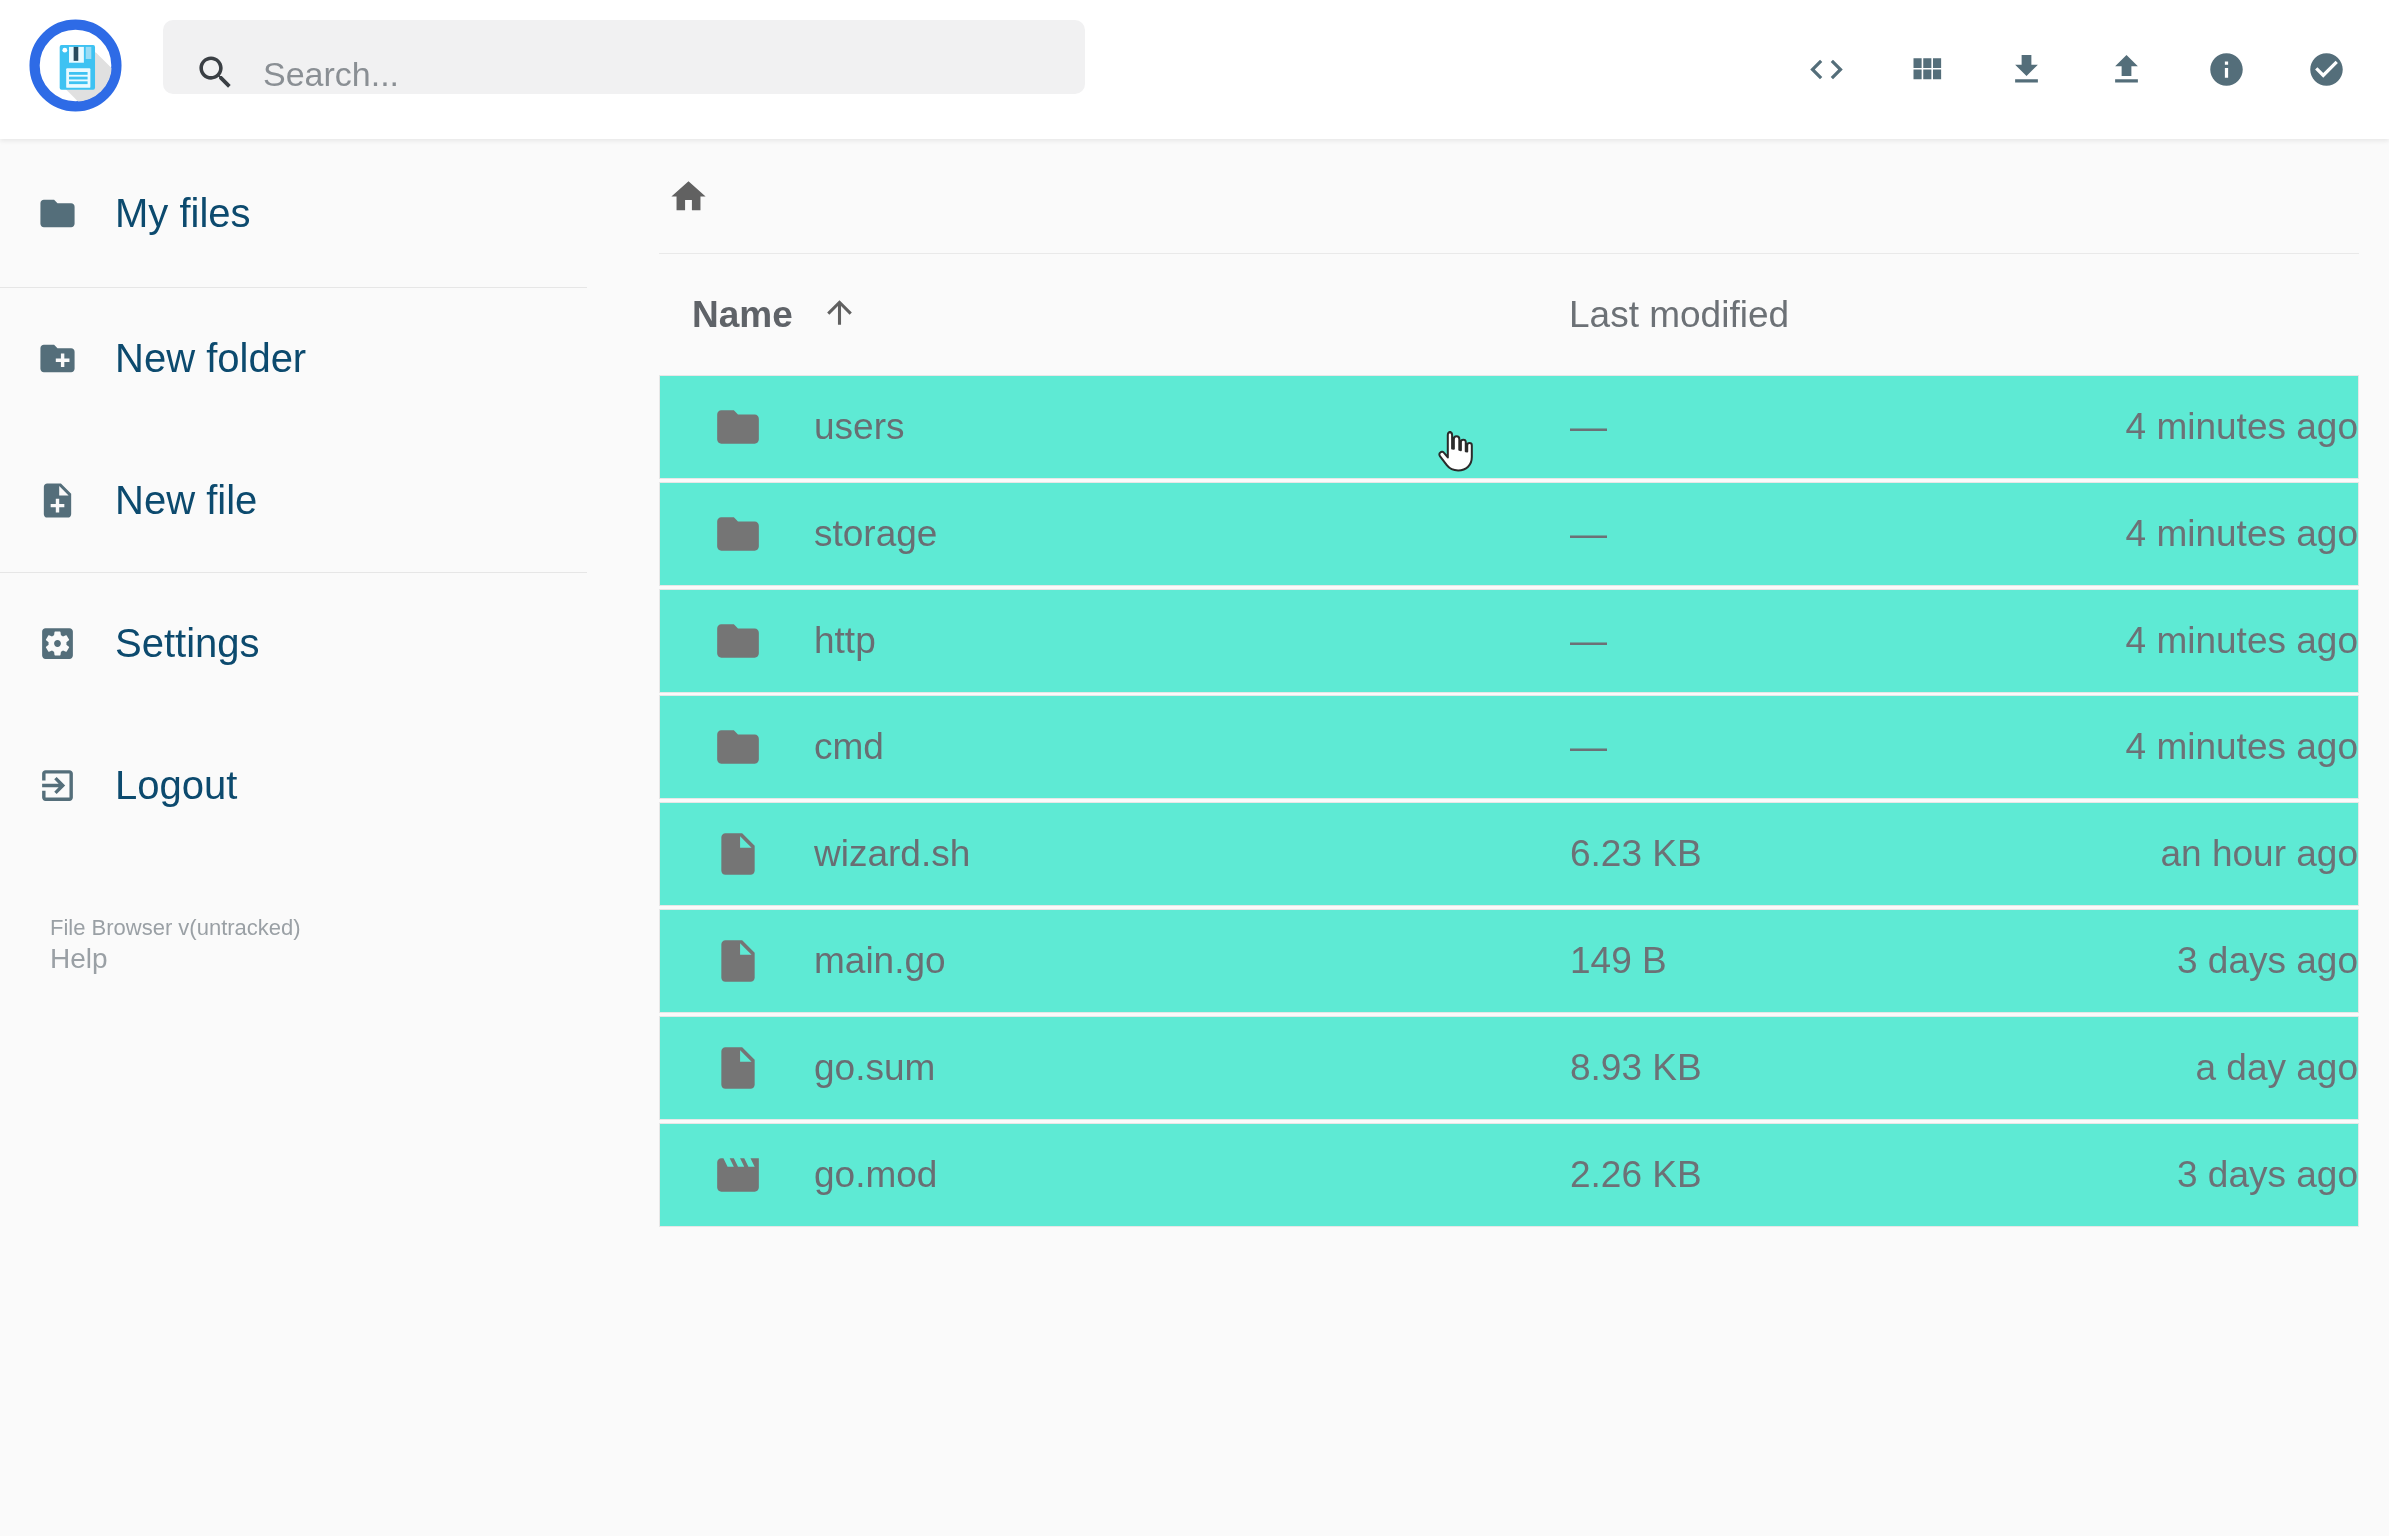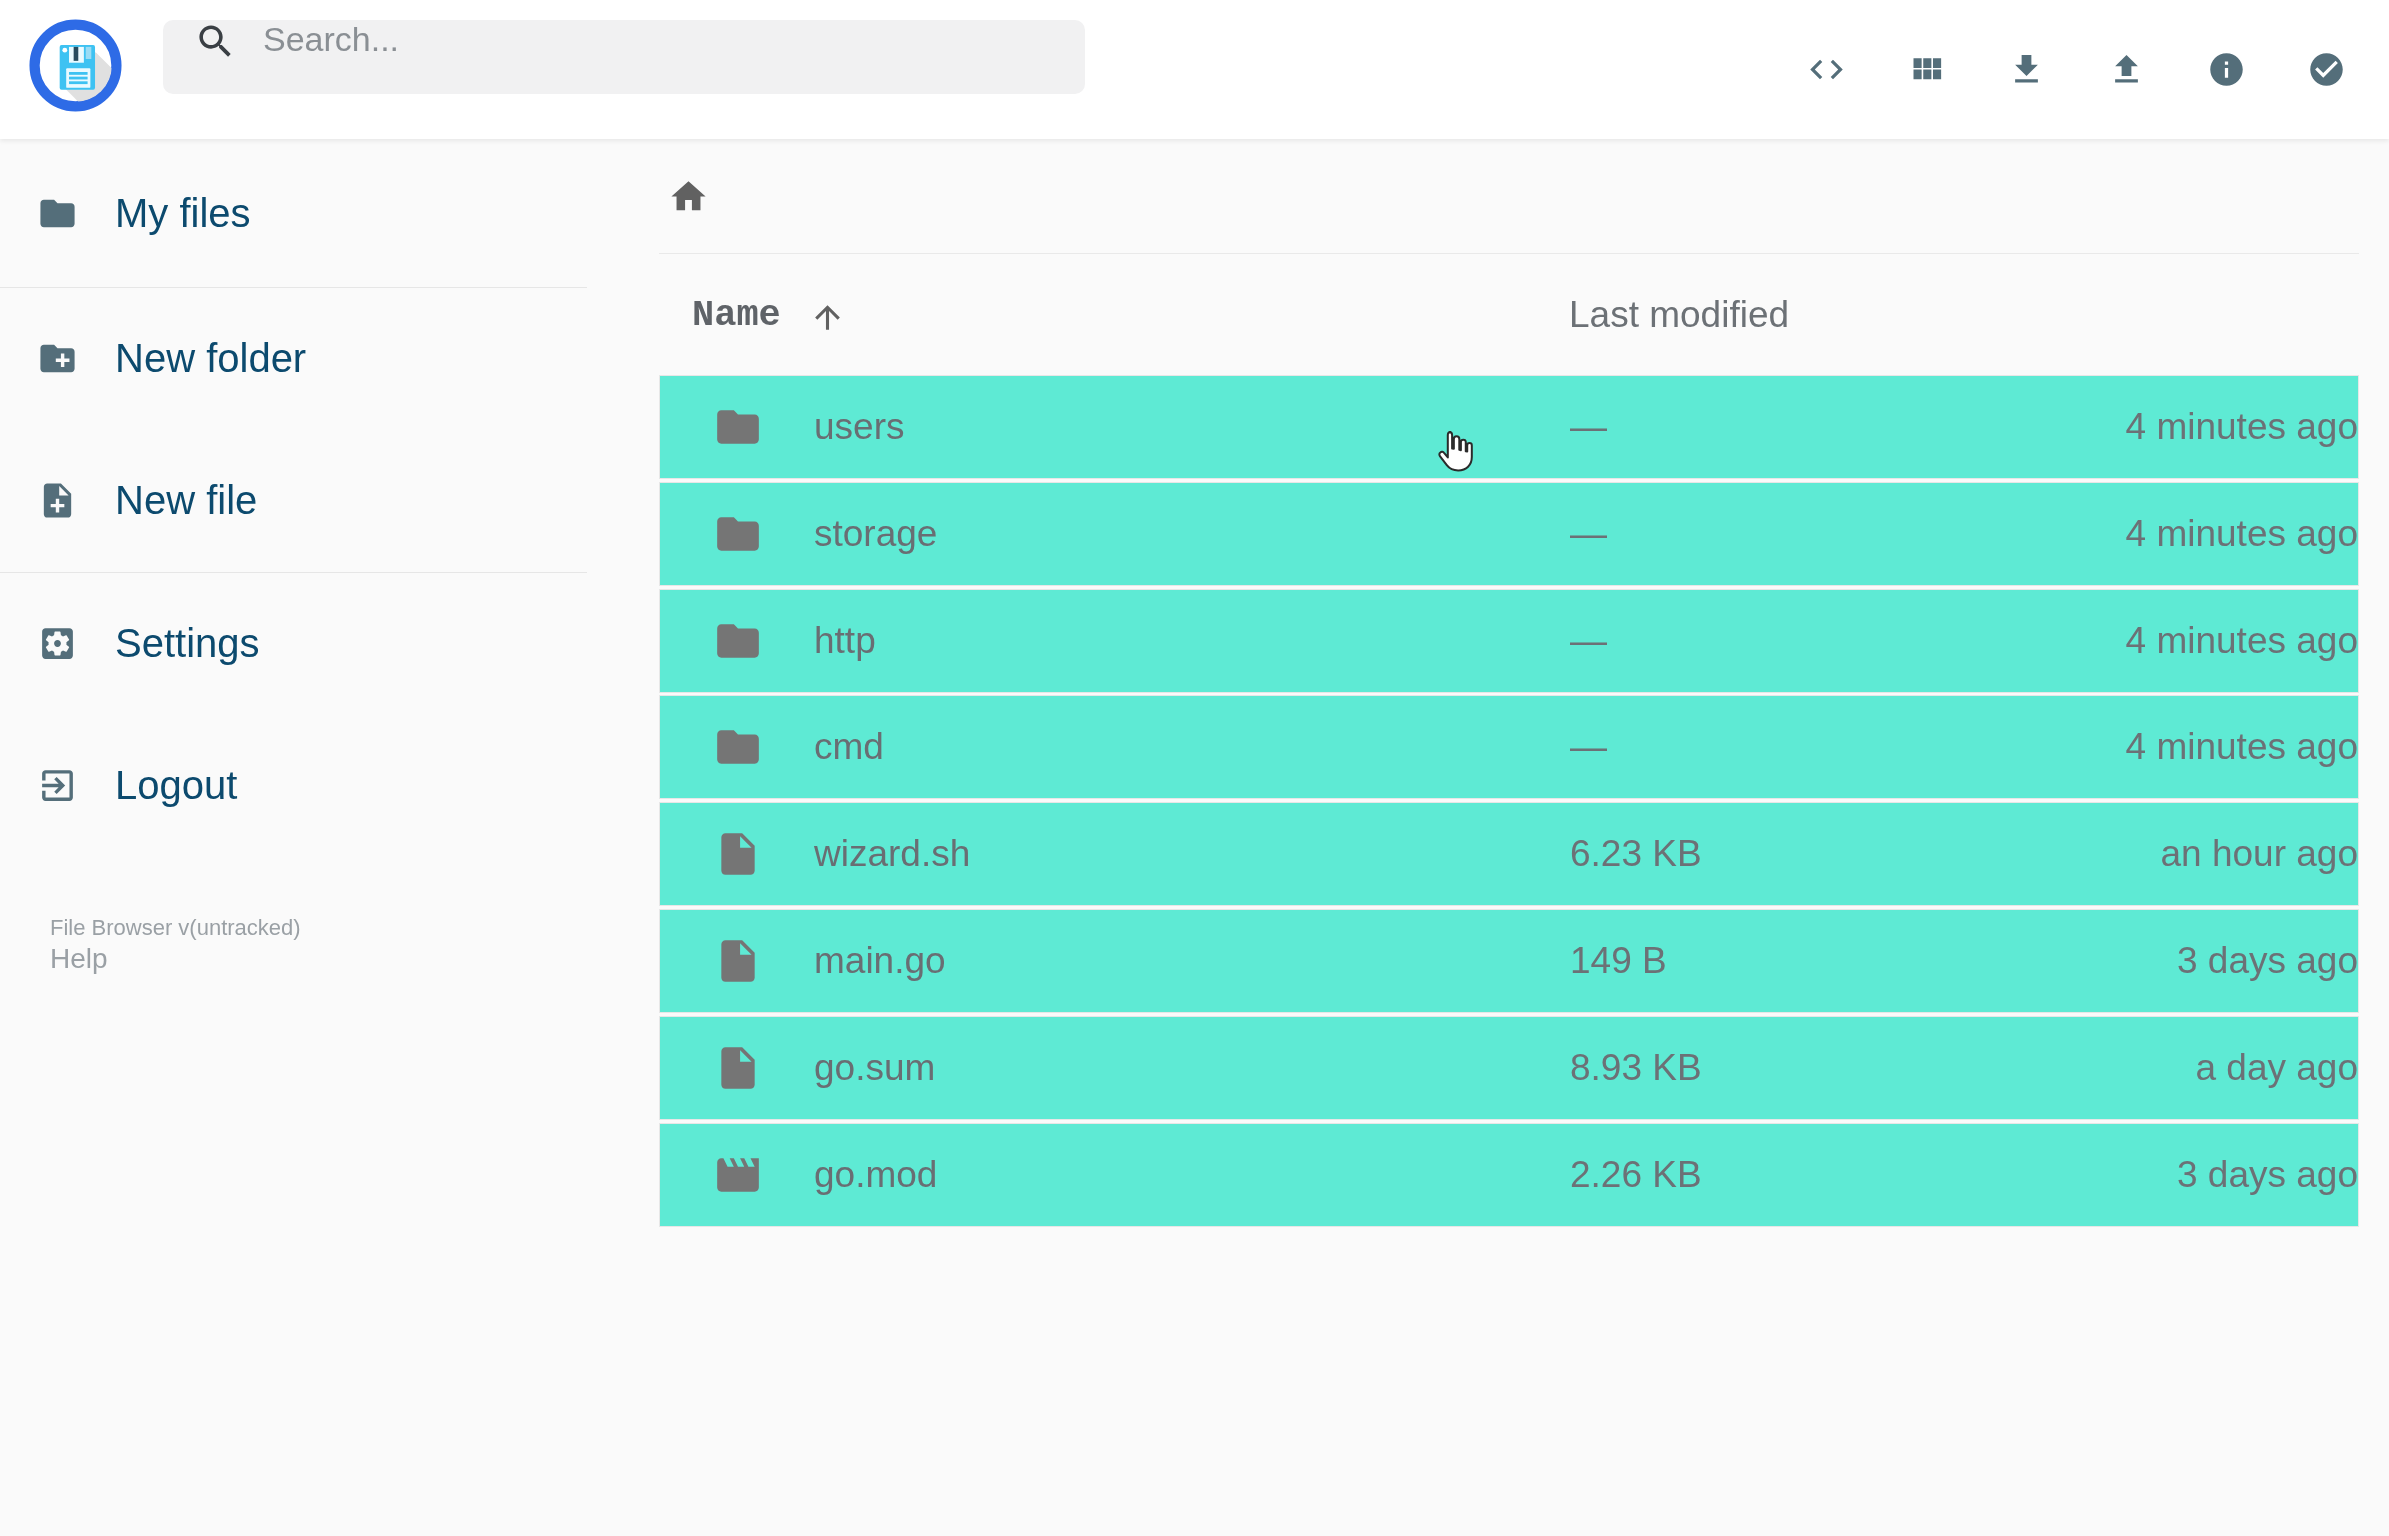--- a/index.html
+++ b/index.html
@@ -19,21 +19,21 @@
     box-shadow:0 1.9px 4.6px rgba(0,0,0,0.08);
     z-index:5;
   }
   .logo {
     position:absolute; left:29px; top:18.5px; width:93px; height:93px;
     cursor:pointer;
   }
   .searchbox {
     position:absolute; left:163px; top:20.4px; width:922px; height:74px;
     background:#f1f1f2; border-radius:10px;
-    display:flex; align-items:flex-start;
+    display:flex; align-items:flex-end;
     padding-left:31px;
   }
   .searchbox .mag { width:43px; height:43px; flex:0 0 auto; }
   .searchbox input {
     border:none; outline:none; background:transparent;
     font-family:"Liberation Sans", sans-serif;
     font-size:34px; color:#444; margin-left:26px; width:759px;
   }
   .searchbox input::placeholder { color:#8a8f94; opacity:1; }
   .actions {
@@ -68,22 +68,22 @@
     height:115px; display:flex; align-items:center;
     border-bottom:0.9px solid #e9e9e9;
   }
   .home-btn { width:41px; height:41px; margin-left:9.3px; cursor:pointer; }
   .home-btn svg { width:41px; height:41px; fill:#616161; }
 
   .cols { display:grid; grid-template-columns:910px 378px 1fr; align-items:center; }
 
   .list-header { height:121px; }
   .list-header .h-name {
-    padding-left:33px; display:flex; align-items:flex-end; gap:28px;
-    font-size:37px; font-weight:700; color:#5f6368; cursor:pointer;font-family:Liberation Mono, monospace;
+    padding-left:33px; display:flex; align-items:flex-start; gap:28px;
+    font-size:37px; font-weight:700; color:#5f6368; cursor:pointer;
   }
   .list-header .sort-arrow { width:37px; height:37px; }
   .list-header .sort-arrow svg { width:37px; height:37px; fill:#616161; }
   .list-header .h-size, .list-header .h-mod {
     font-size:37px; font-weight:400; color:#6c7176; cursor:pointer;
   }
 
   .row {
     height:104px; background:#5eead4; border:0.9px solid #e7e7e7;
     margin-bottom:2.8px; cursor:pointer;

